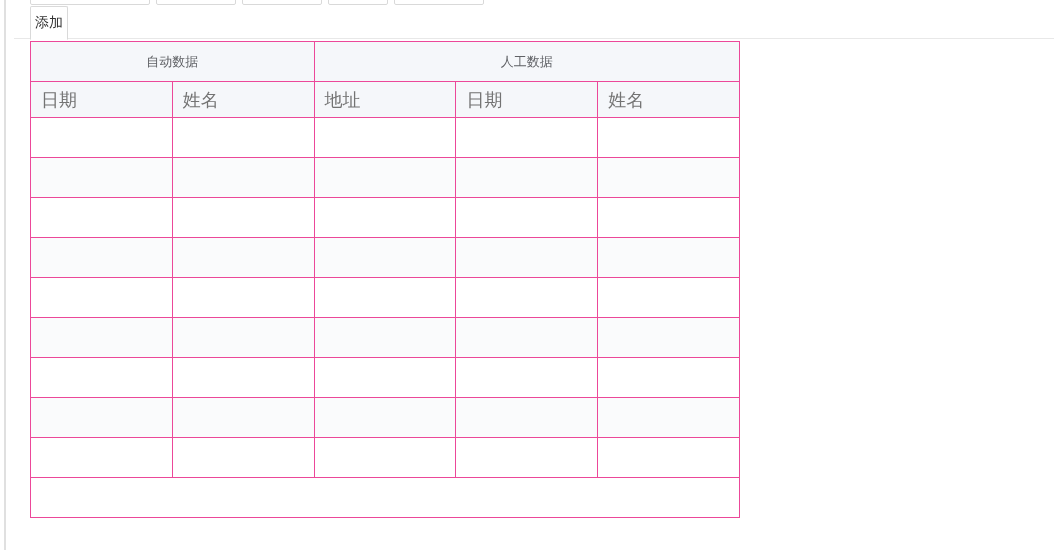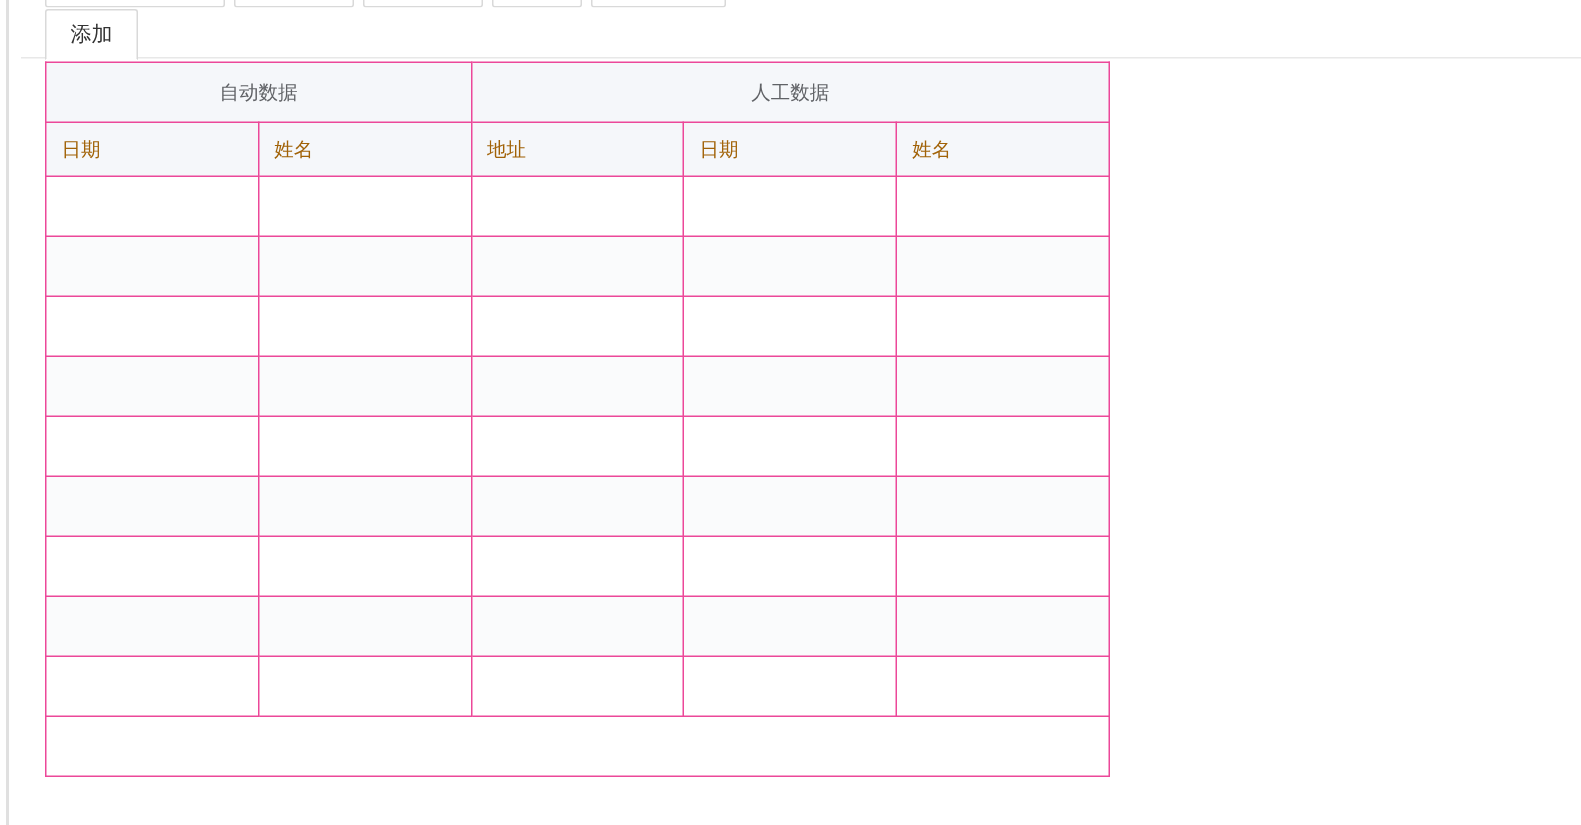--- a/index.html
+++ b/index.html
@@ -51,21 +51,21 @@
     .tab-bar {
       margin-top: 0;
       padding-left: 16px;
       border-bottom: 1px solid #e8e8e8;
       display: flex;
     }
     .tab {
       border: 1px solid #d9d9d9;
       border-bottom: 1px solid #fff;
       background: #fff;
-      padding: 7px 16px;
+      padding: 7px 4px;
       font-size: 14px;
       color: #333;
       cursor: pointer;
       border-radius: 2px 2px 0 0;
       position: relative;
       top: 1px;
       margin-bottom: -1px;
     }
     .table-wrapper {
       margin: 2px 0 0 16px;
@@ -84,25 +84,25 @@
     }
     .group-header th {
       background: #f5f7fa;
       color: #606266;
       font-weight: normal;
       text-align: center;
       font-size: 13px;
     }
     .col-header th {
       background: #f5f7fa;
-      color: #a16207;
+      color: #737373;
       font-weight: normal;
       text-align: left;
       padding-left: 10px;
-      font-size: 13px;
+      font-size: 18px;
       height: 36px;
     }
     tbody tr {
       height: 40px;
     }
     tbody tr:nth-child(even) td {
       background: #fafbfc;
     }
     tbody tr:nth-child(odd) td {
       background: #fff;

